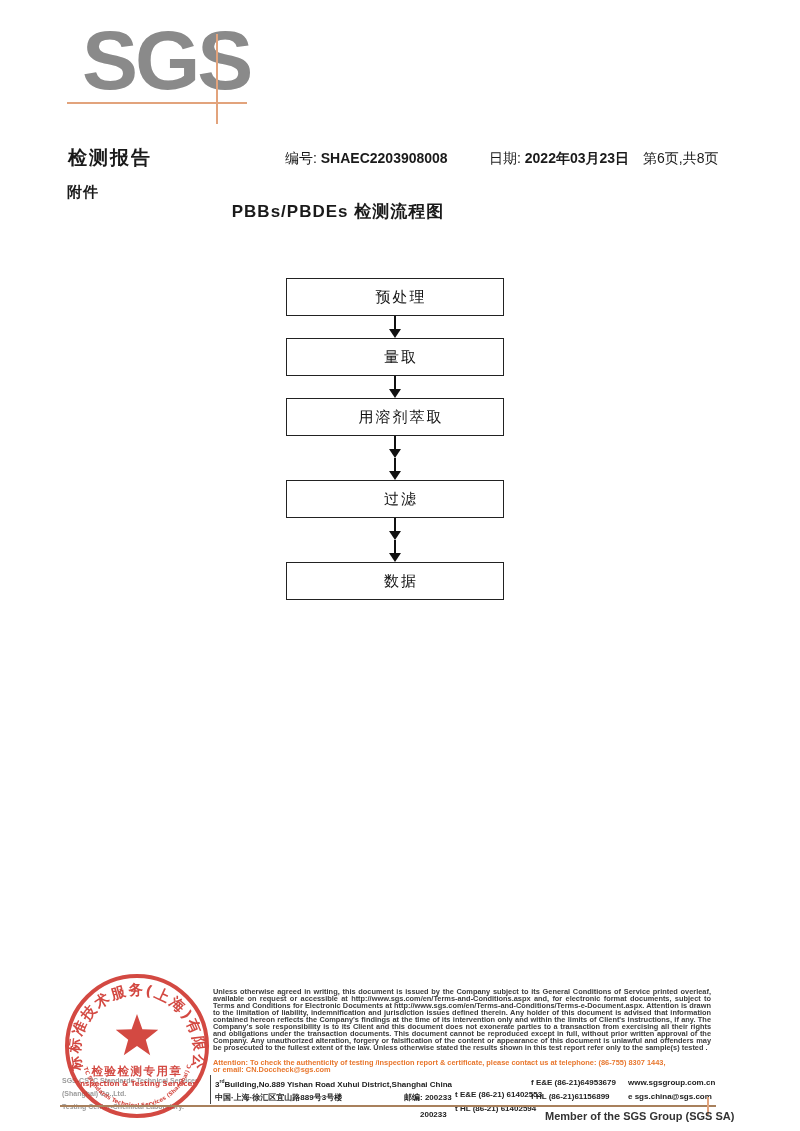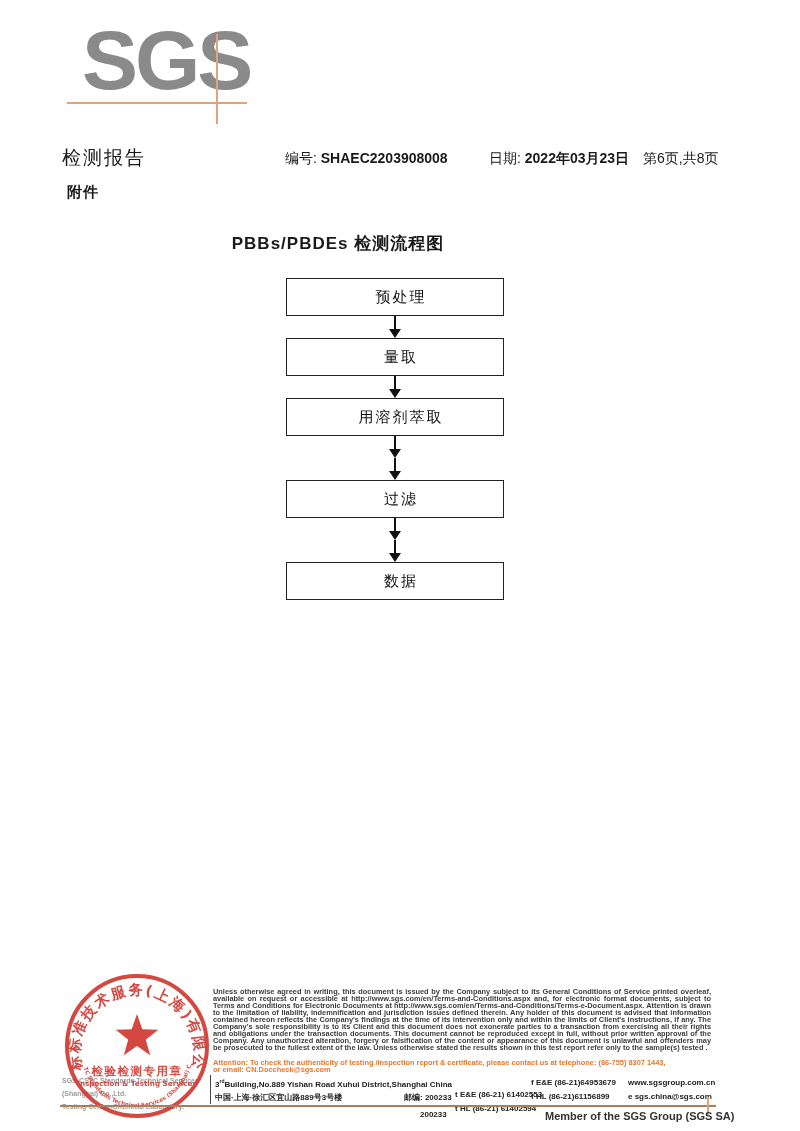--- a/index.html
+++ b/index.html
@@ -12,29 +12,29 @@
   .logo-text{
     position:absolute; left:82px; top:18px;
     font-family:"Liberation Sans","DejaVu Sans",sans-serif;
     font-weight:800; font-size:84px; line-height:84px; letter-spacing:-3px;
     color:#8a8a8a;
     text-align:right;
   }
   .logo-hline{position:absolute; left:67px; top:102px; width:180px; height:2px; background:#e2a37c;}
   .logo-vline{position:absolute; left:216px; top:34px; width:2px; height:90px; background:#e2a37c;}
   
-  .report-title{position:absolute; left:62px; top:145px; font-size:19px; font-weight:normal; letter-spacing:2px;}
+  .report-title{position:absolute; left:68px; top:145px; font-size:19px; font-weight:bold; letter-spacing:2px;}
   .hdr{position:absolute; top:150px; font-size:14px; white-space:nowrap;}
   .hdr b{font-weight:bold;}
   .hdr-no{left:285px;}
   .hdr-date{left:489px;}
   .hdr-page{left:643px;}
   .attachment{position:absolute; left:67px; top:183px; font-size:15px; font-weight:bold; letter-spacing:1px;}
   
-  .flow-title{position:absolute; left:0; top:232px; width:676px; text-align:center;
+  .flow-title{position:absolute; left:0; top:200px; width:676px; text-align:center;
     font-size:17px; font-weight:bold; letter-spacing:1px;}
   .flow{position:absolute; left:286px; top:278px; width:218px; display:flex; flex-direction:column; align-items:center;}
   .flow-box{
     box-sizing:border-box; width:218px; height:38px; border:1.5px solid #222; background:#fff;
     display:flex; align-items:center; justify-content:center;
     font-family:"DejaVu Serif","Liberation Serif",serif; font-size:15px; letter-spacing:2px; color:#111;padding-left:12px;
   }
   .flow-arrow{height:22px; display:flex; flex-direction:column; align-items:center; justify-content:flex-start;}
   .flow-arrow .shaft{width:2.5px; height:13px; background:#111;}
   .flow-arrow .head{width:0; height:0; border-left:6px solid transparent; border-right:6px solid transparent; border-top:9px solid #111;}

